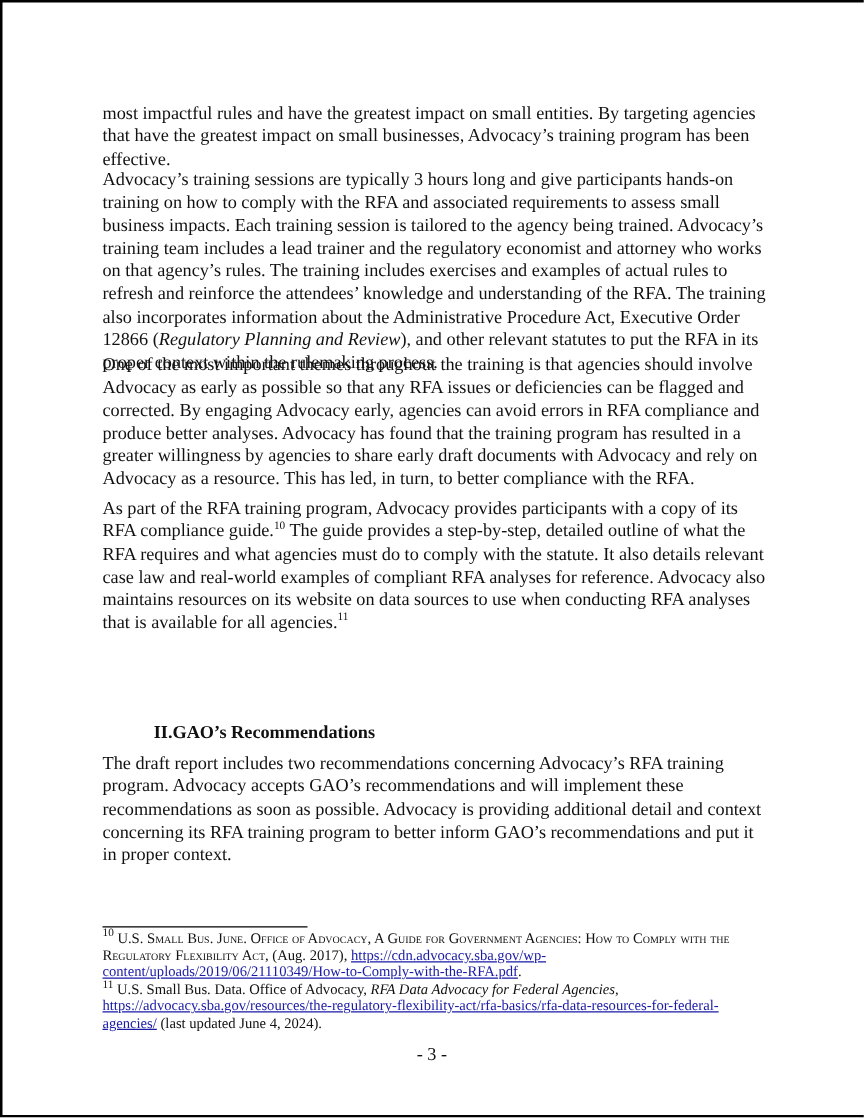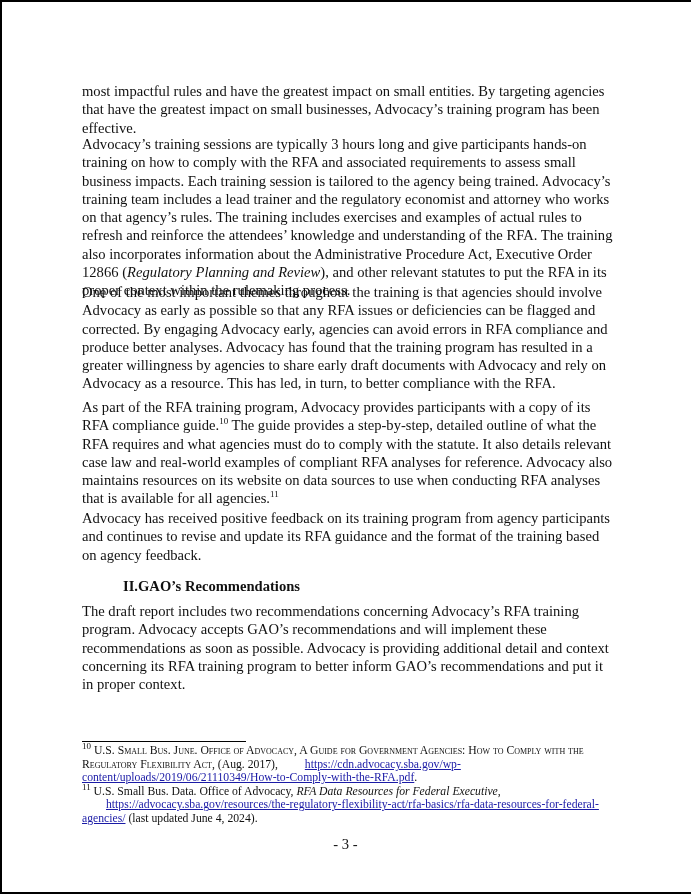--- a/index.html
+++ b/index.html
@@ -37,48 +37,47 @@
   .fn-rule {
     position: absolute; left: 80px; top: 739px;
     width: 164px; height: 1px; background: #000;
   }
   .footnotes {
     position: absolute; left: 80px; top: 742px; width: 535px;
     font-size: 11.7px; line-height: 13.6px;
   }
   .footnote { margin: 0; }
   .sc { font-variant: small-caps; }
-  a.link { color: #1a1aa6; text-decoration: underline; margin-left: 24px; }
+  a.link { color: #1a1aa6; text-decoration: underline; }
   .pagenum {
     position: absolute; left: 0; width: 687px; top: 834px;
     text-align: center; font-size: 14.6px;
   }
 </style>
 </head>
 <body>
 
 <div class="page">
 
   <p class="body-text p1">most impactful rules and have the greatest impact on small entities. By targeting agencies that have the greatest impact on small businesses, Advocacy’s training program has been effective.</p>
 
   <p class="body-text p2"><span>Advocacy’s training sessions are typically 3 hours long and give participants hands-on training on how to comply with the RFA and associated requirements to assess small business impacts. Each training session is tailored to the agency being trained. Advocacy’s training team includes a lead trainer and the regulatory economist and attorney who works on that agency’s rules. The training includes exercises and examples of actual rules to refresh and reinforce the attendees’ knowledge and understanding of the RFA. The training also incorporates information about the Administrative Procedure Act, Executive Order 12866 (</span><em>Regulatory Planning and Review</em><span>), and other relevant statutes to put the RFA in its proper context within the rulemaking process.</span></p>
 
   <p class="body-text p3">One of the most important themes throughout the training is that agencies should involve Advocacy as early as possible so that any RFA issues or deficiencies can be flagged and corrected. By engaging Advocacy early, agencies can avoid errors in RFA compliance and produce better analyses. Advocacy has found that the training program has resulted in a greater willingness by agencies to share early draft documents with Advocacy and rely on Advocacy as a resource. This has led, in turn, to better compliance with the RFA.</p>
 
   <p class="body-text p4"><span>As part of the RFA training program, Advocacy provides participants with a copy of its RFA compliance guide.</span><sup>10</sup><span> The guide provides a step-by-step, detailed outline of what the RFA requires and what agencies must do to comply with the statute. It also details relevant case law and real-world examples of compliant RFA analyses for reference. Advocacy also maintains resources on its website on data sources to use when conducting RFA analyses that is available for all agencies.</span><sup>11</sup></p>
 
-  <p class="body-text p5">Advocacy has received positive feedback on its training program from agency participants and continues to revise and update its RFA guidance and the format of the training based on agency feedback.</p>
 
   <div class="heading">
     <span class="num">II.</span><span>GAO’s Recommendations</span>
   </div>
 
   <p class="body-text p6">The draft report includes two recommendations concerning Advocacy’s RFA training program. Advocacy accepts GAO’s recommendations and will implement these recommendations as soon as possible. Advocacy is providing additional detail and context concerning its RFA training program to better inform GAO’s recommendations and put it in proper context.</p>
 
   <div class="fn-rule"></div>
 
   <div class="footnotes">
     <p class="footnote"><sup>10</sup> <span class="sc">U.S. Small Bus. June. Office of Advocacy, A Guide for Government Agencies: How to Comply with the Regulatory Flexibility Act</span><span>, (Aug. 2017), </span><a class="link">https://cdn.advocacy.sba.gov/wp-content/uploads/2019/06/21110349/How-to-Comply-with-the-RFA.pdf</a><span>.</span></p>
-    <p class="footnote"><sup>11</sup><span> U.S. Small Bus. Data. Office of Advocacy, </span><em>RFA Data Resources for Federal Executive</em><span>, </span><a class="link">https://advocacy.sba.gov/resources/the-regulatory-flexibility-act/rfa-basics/rfa-data-resources-for-federal-agencies/</a><span> (last updated June 4, 2024).</span></p>
+    <p class="footnote"><sup>11</sup><span> U.S. Small Bus. Data. Office of Advocacy, </span><em>RFA Data Advocacy for Federal Agencies</em><span>, </span><a class="link">https://advocacy.sba.gov/resources/the-regulatory-flexibility-act/rfa-basics/rfa-data-resources-for-federal-agencies/</a><span> (last updated June 4, 2024).</span></p>
   </div>
 
   <div class="pagenum">- 3 -</div>
 </div>
 
 </body></html>

